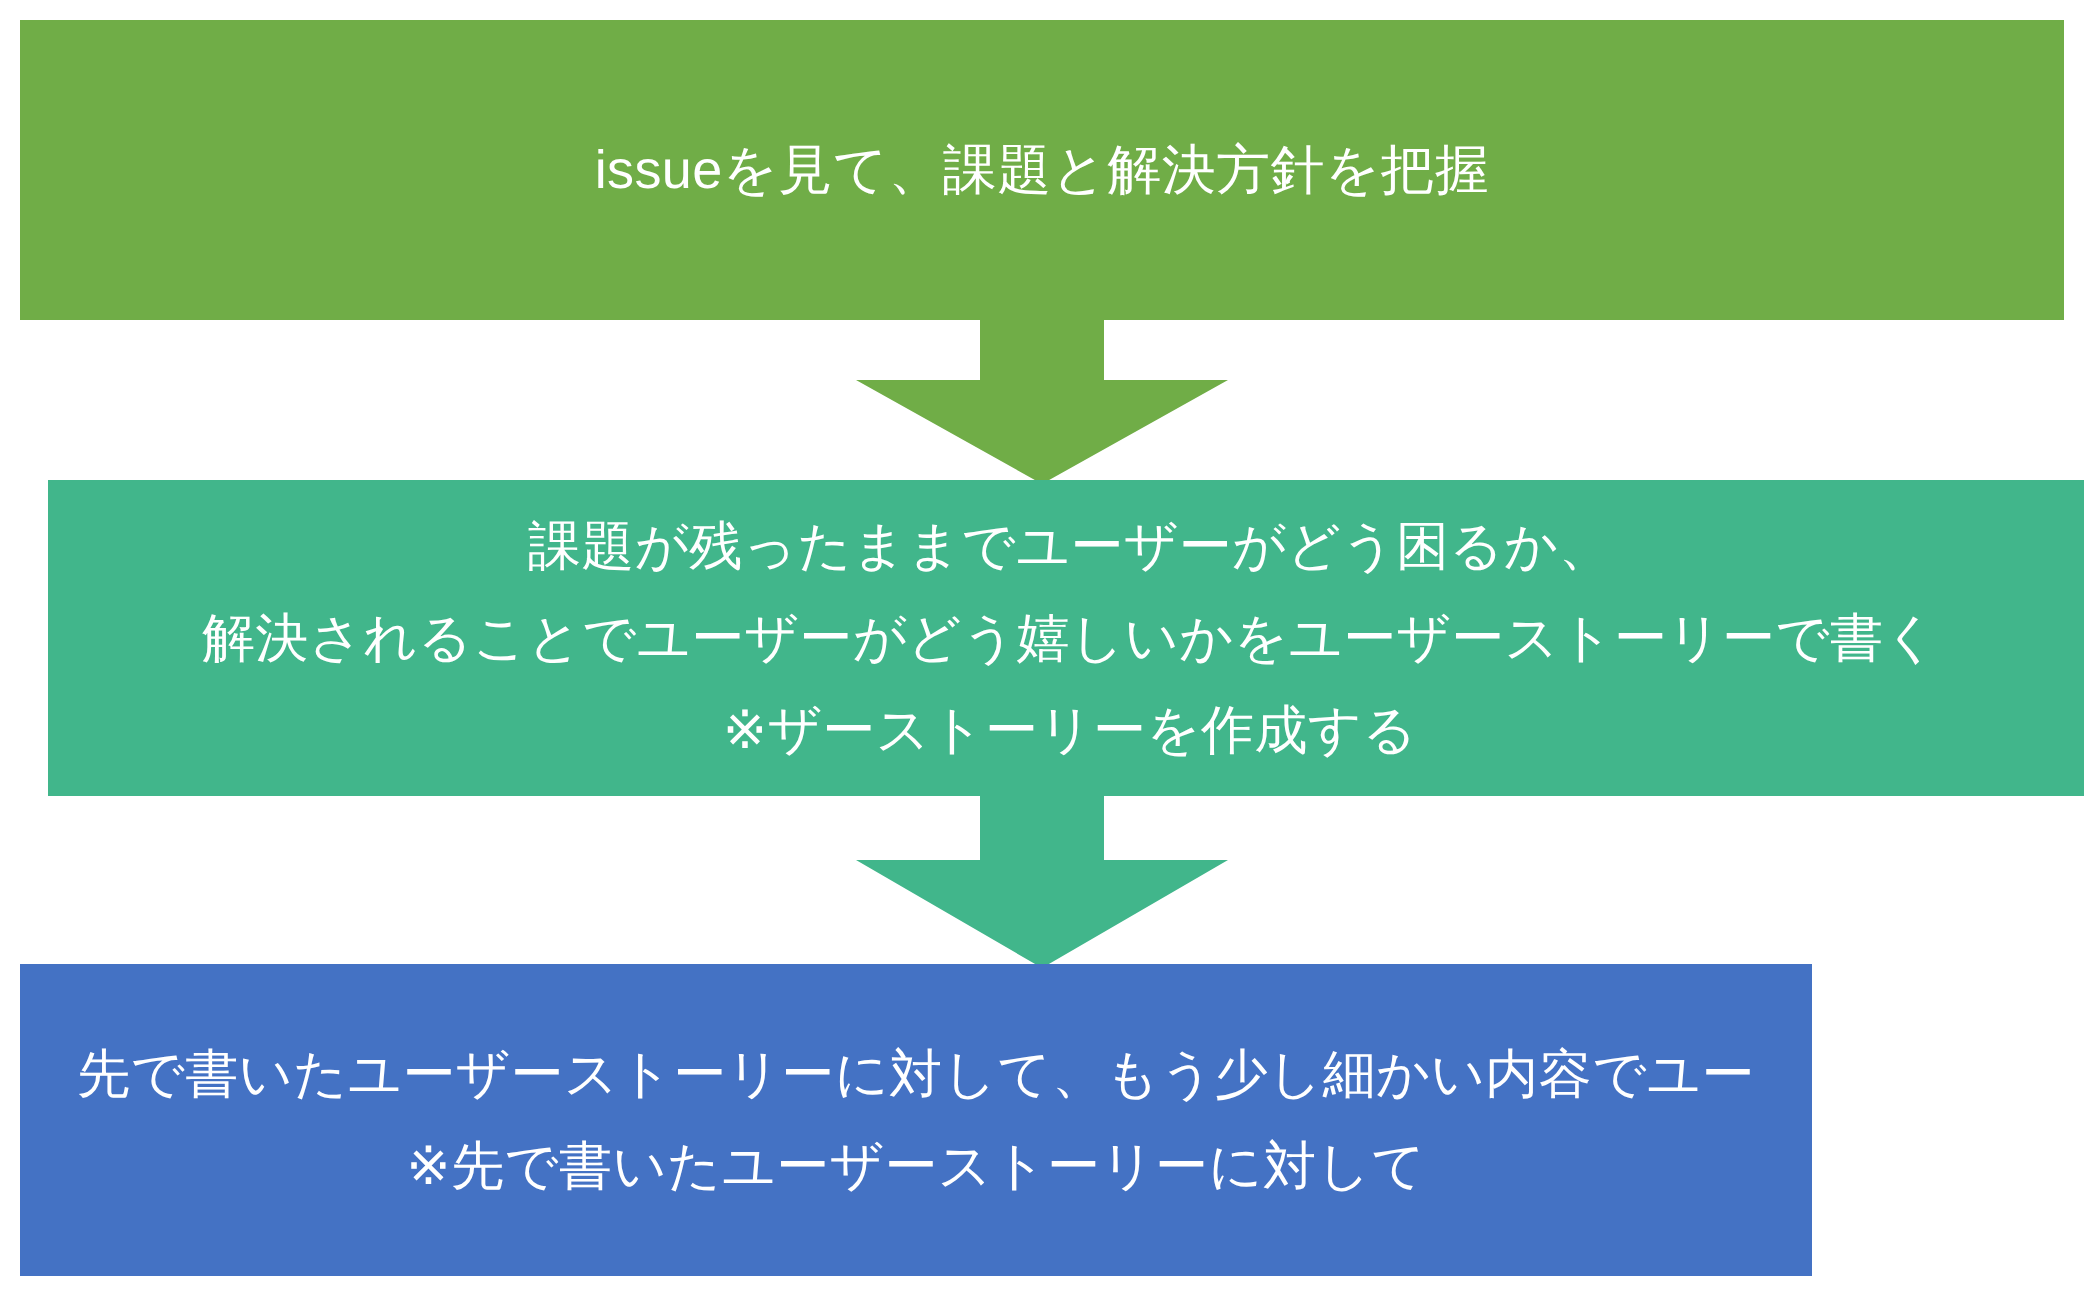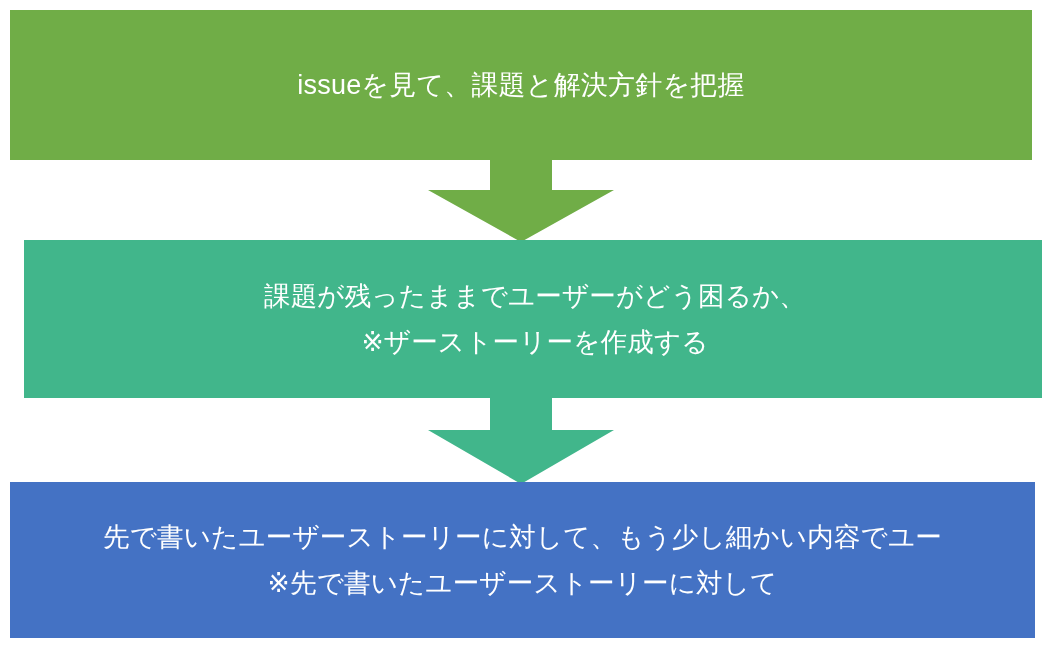--- a/index.html
+++ b/index.html
@@ -49,21 +49,21 @@
     top: 240px;
     width: 1022px;
     height: 158px;
     font-size: 26.5px;
     line-height: 46px;
   }
   
   #node-3 {
     left: 10px;
     top: 482px;
-    width: 1025px;
+    width: 896px;
     height: 156px;
     font-size: 26.5px;
     line-height: 46px;
   }
   
   .arrow {
     position: absolute;
     left: 428px;
     width: 186px;
   }
@@ -81,20 +81,21 @@
   </div>
 
   <div class="arrow" id="arrow-1">
     <svg viewBox="0 0 186 84" preserveAspectRatio="none" aria-hidden="true">
       <polygon points="62,0 124,0 124,32 186,32 93,84 0,32 62,32" fill="#70AD47"></polygon>
     </svg>
   </div>
 
   <div class="node" id="node-2" style="background: rgb(65, 182, 139); color: rgb(255, 255, 255);">
     <span class="line">課題が残ったままでユーザーがどう困るか、</span>
+    <span class="line">解決されることでユーザーがどう嬉しいかをユーザーストーリーで書く</span>
     <span class="line">※ザーストーリーを作成する</span>
   </div>
 
   <div class="arrow" id="arrow-2">
     <svg viewBox="0 0 186 88" preserveAspectRatio="none" aria-hidden="true">
       <polygon points="62,0 124,0 124,34 186,34 93,88 0,34 62,34" fill="#41B68B"></polygon>
     </svg>
   </div>
 
   <div class="node" id="node-3" style="background: rgb(68, 114, 196); color: rgb(255, 255, 255);">

